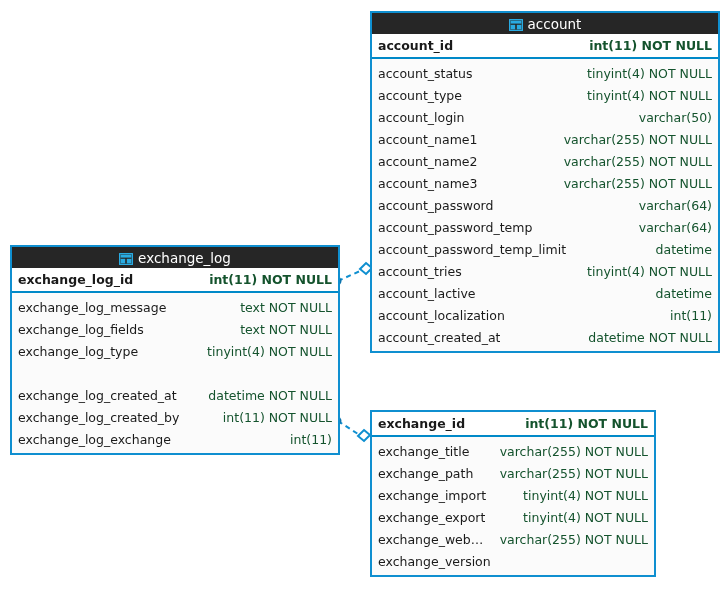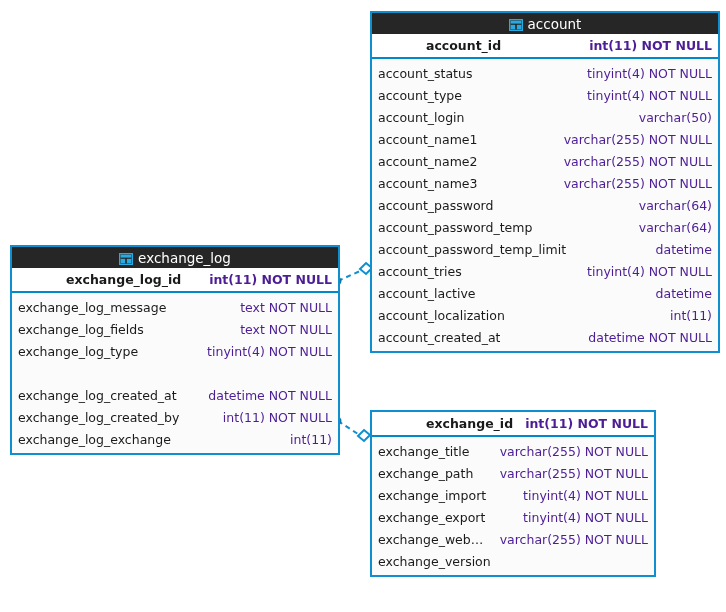--- a/index.html
+++ b/index.html
@@ -56,21 +56,20 @@
   }
   .entity-title {
     display: inline-block;
     vertical-align: baseline;
   }
 
   
   .pk-row {
     background: #ffffff;
     border-bottom: 2px solid #0089c8;
-    padding-left: 48px;
   }
 
   .field-row {
     display: flex;
     align-items: center;
     justify-content: space-between;
     height: 22px;
     padding: 0 6px;
     box-sizing: border-box;
     font-size: 12.5px;
@@ -83,21 +82,21 @@
     height: 23px;
   }
   .field-name {
     text-align: left;
     overflow: hidden;
     text-overflow: ellipsis;
   }
   .field-type {
     text-align: right;
     padding-left: 10px;
-    color: #4c1d95;
+    color: #14532d;
   }
   .fields-body {
     padding-top: 3px;
     padding-bottom: 3px;
   }
 
   
   #entity-account       { left: 370px; top: 11px;  width: 350px; }
   #entity-exchange-log  { left: 10px;  top: 245px; width: 330px; }
   #entity-exchange      { left: 370px; top: 410px; width: 286px; }

